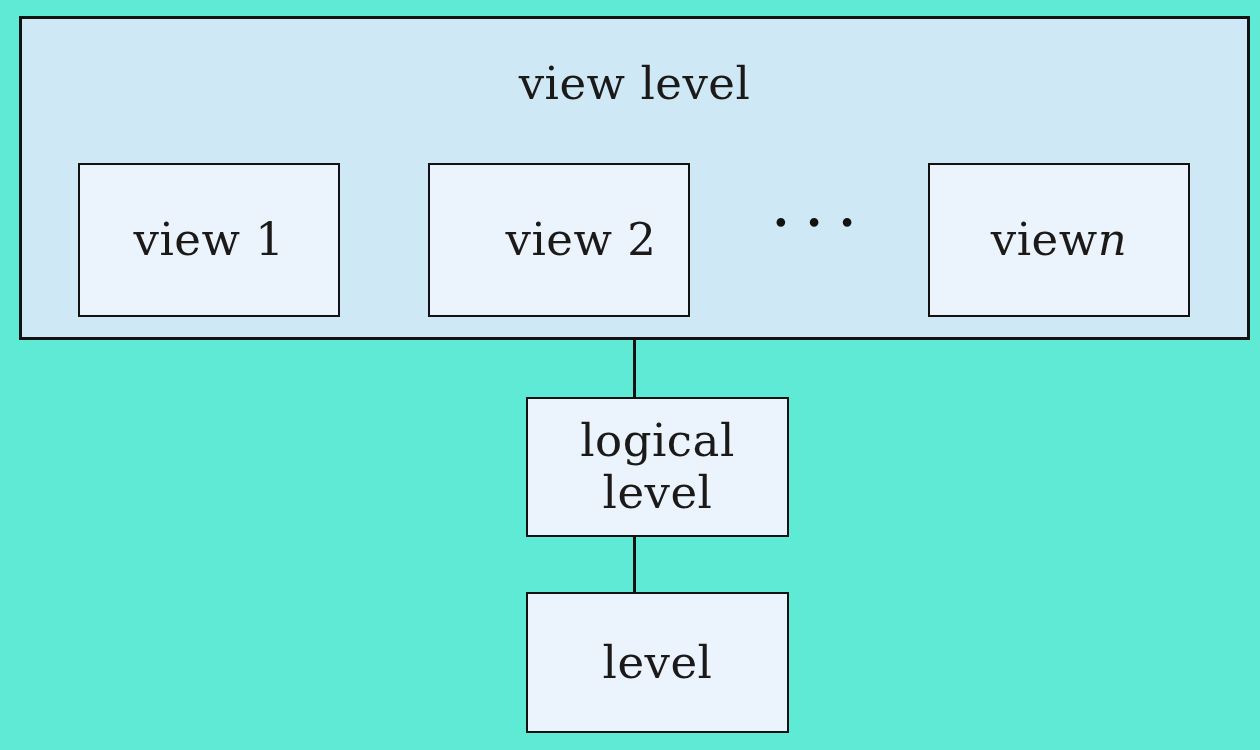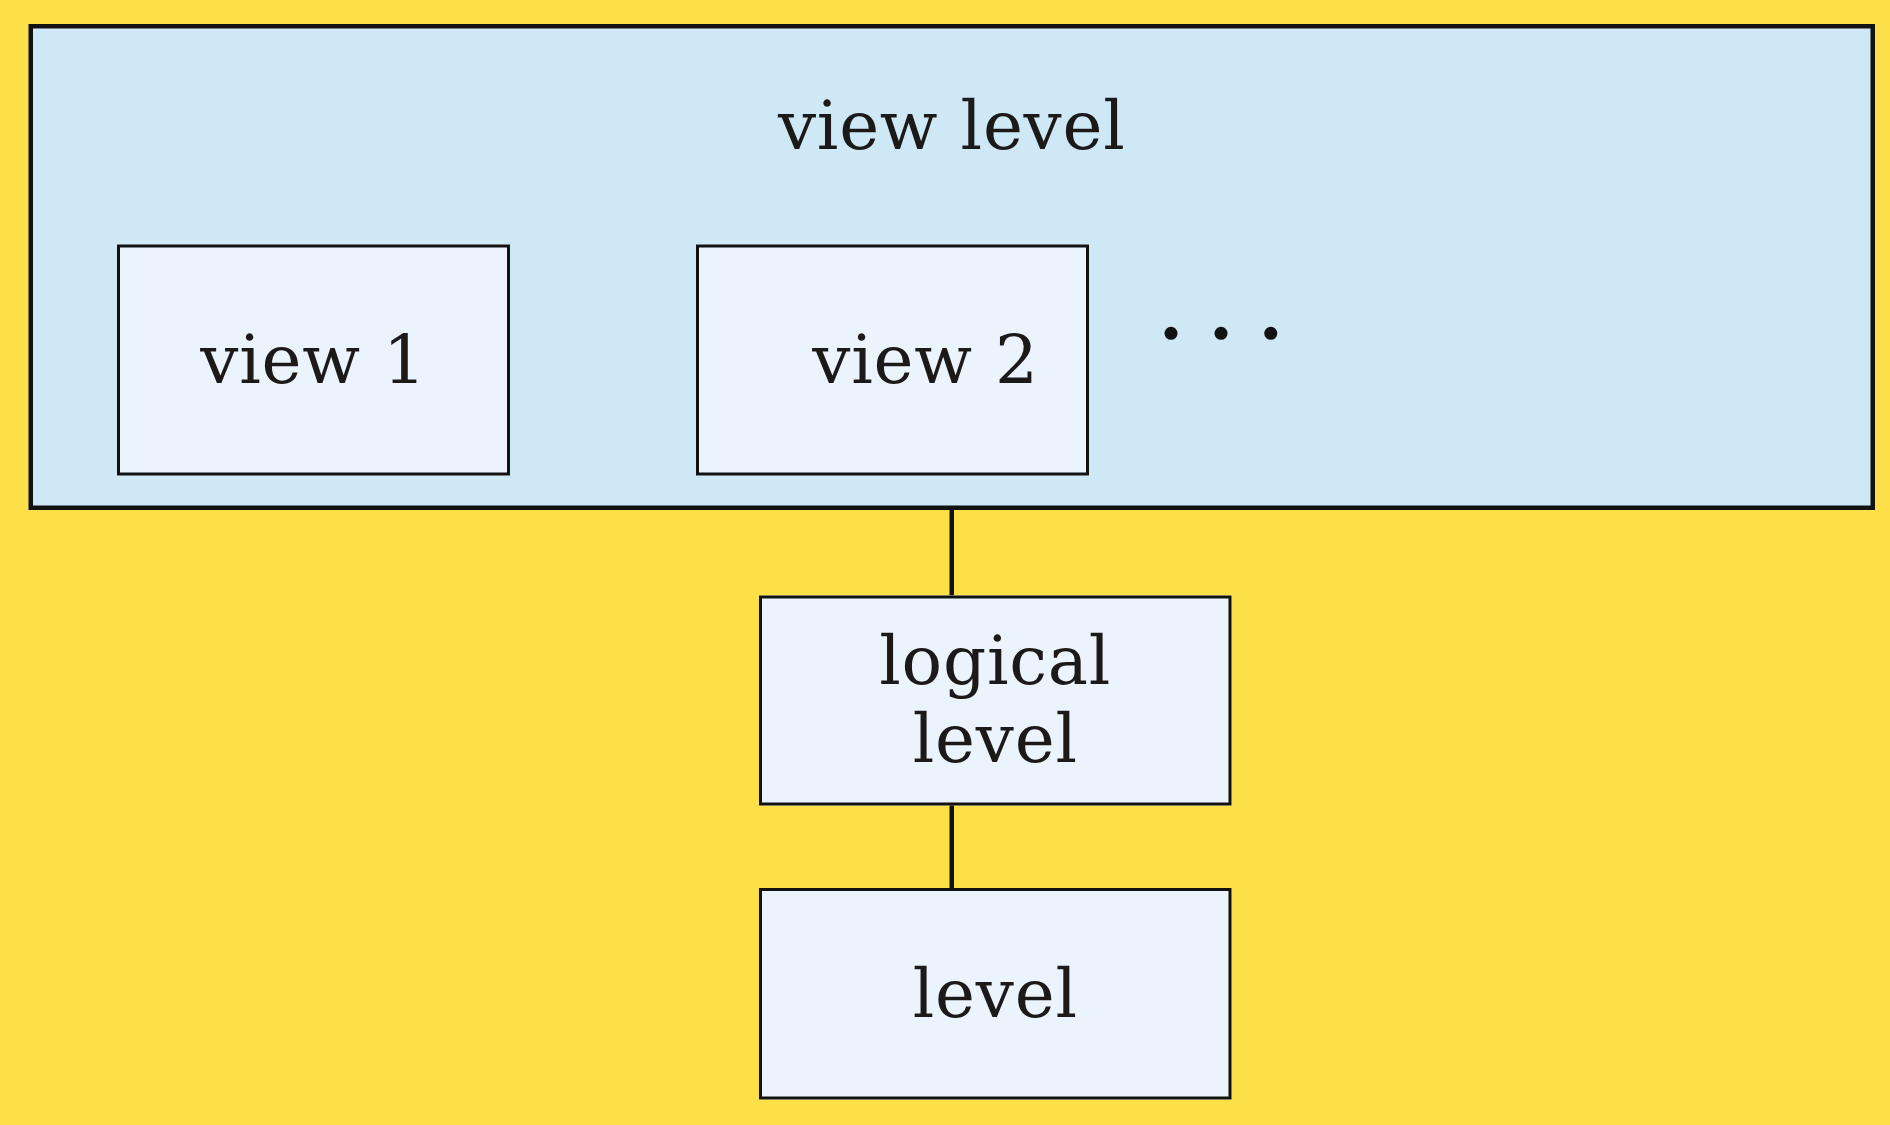--- a/index.html
+++ b/index.html
@@ -4,21 +4,21 @@
 <style>
   html, body {
     margin: 0;
     padding: 0;
     background: #ffffff;
   }
   #canvas {
     position: relative;
     width: 1260px;
     height: 750px;
-    background: #fde047;
+    background: #5eead4;
     font-family: "DejaVu Serif", "Liberation Serif", serif;
     color: #1c1a19;
     overflow: hidden;
   }
 
   
   .outer-box {
     position: absolute;
     left: 19px;
     top: 16px;
@@ -54,27 +54,27 @@
     letter-spacing: 0.5px;
     text-align: center;
   }
   .view-box {
     top: 163px;
     width: 262px;
     height: 154px;
     flex-direction: row;
   }
   #view1 { left: 78px; }
-  #view2 { left: 464px; padding-left: 44px; }
+  #view2 { left: 428px; padding-left: 44px; }
   #viewn { left: 928px; }
   .var-italic { font-style: italic; }
 
   .level-box {
-    left: 506px;
-    width: 315px;
+    left: 526px;
+    width: 263px;
   }
   #logical  { top: 397px; height: 140px; }
   #physical { top: 592px; height: 141px; }
 
   
   .dots {
     position: absolute;
     left: 700px;
     top: 163px;
     width: 228px;
@@ -112,20 +112,24 @@
   </div>
 
   <div class="node-box view-box" id="view2">
     <span>view 2</span>
   </div>
 
   <div class="dots">
     <span>• • •</span>
   </div>
 
+  <div class="node-box view-box" id="viewn">
+    <span>view </span>
+      <span class="var-italic">n</span>
+  </div>
 
   <div class="connector" id="conn-top"></div>
 
   <div class="node-box level-box" id="logical">
     <div>logical</div>
     <div>level</div>
   </div>
 
   <div class="connector" id="conn-bottom"></div>
 

